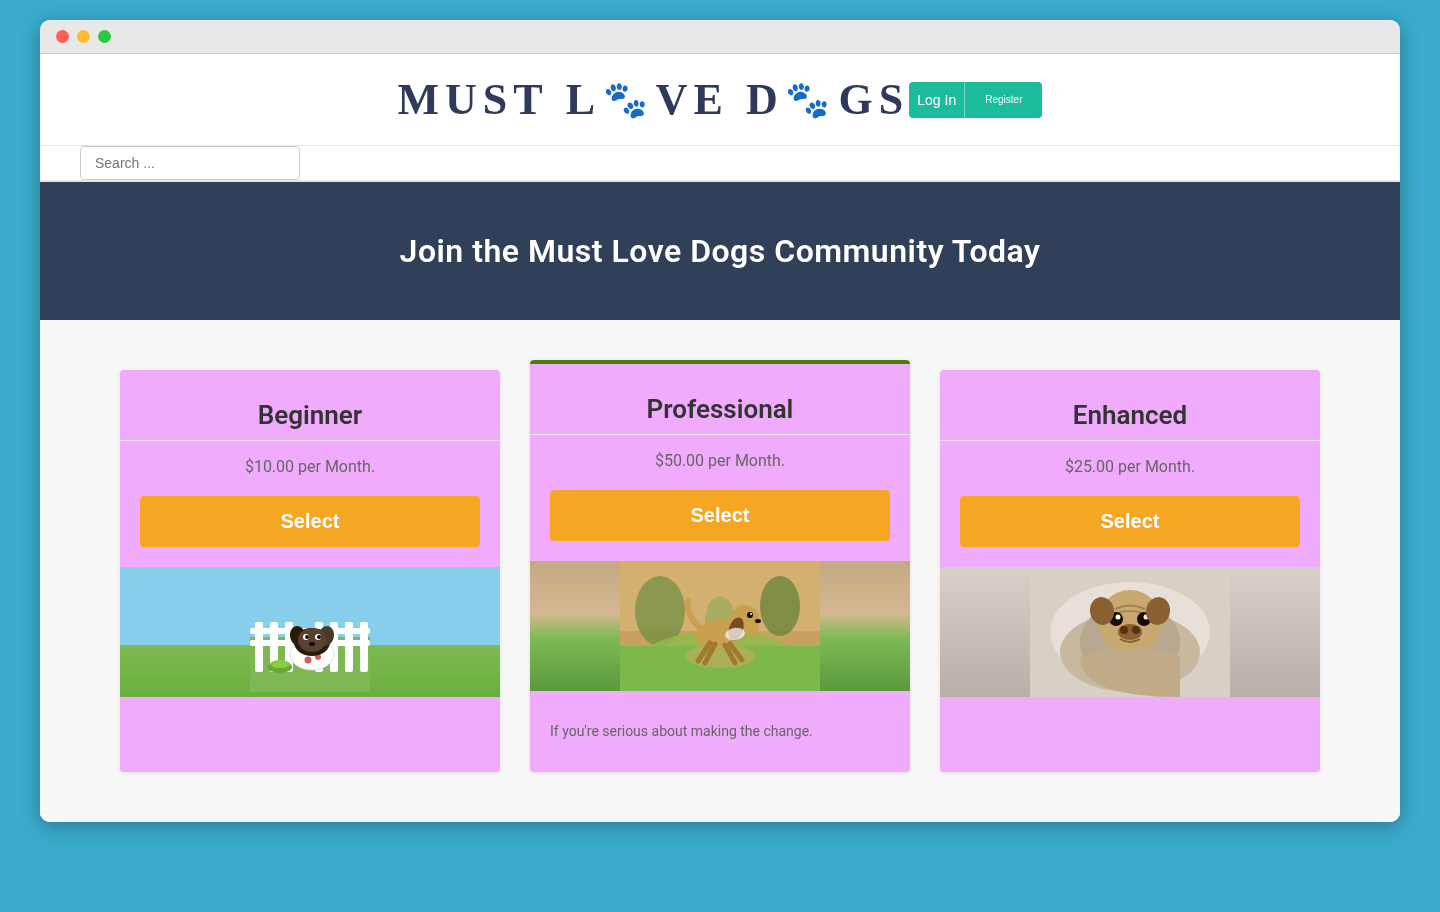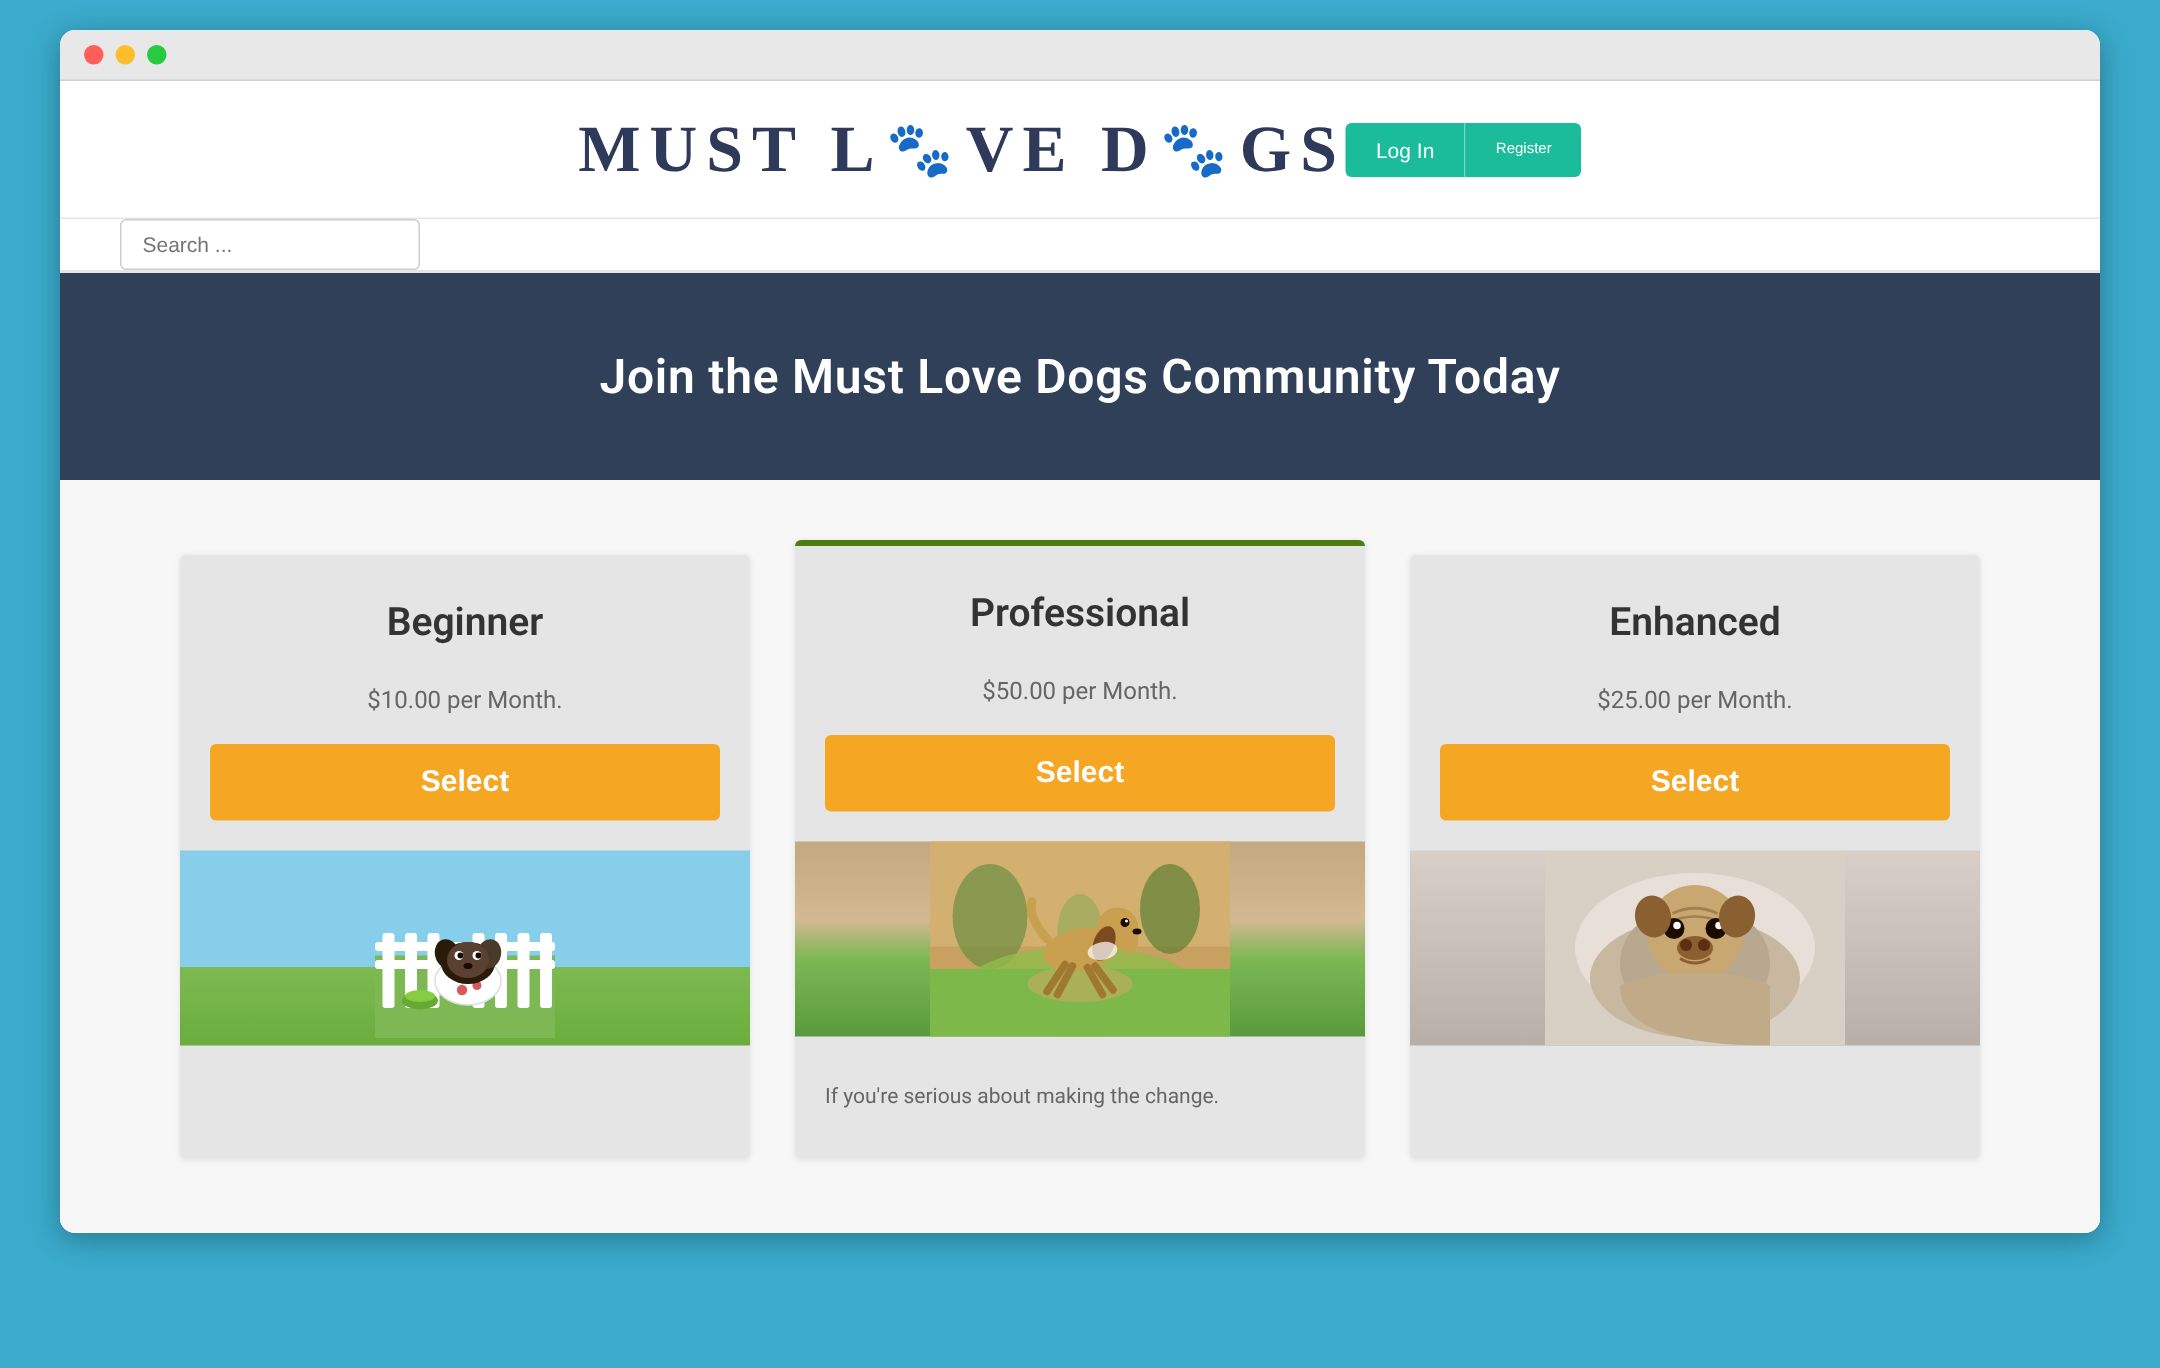--- a/index.html
+++ b/index.html
@@ -57,21 +57,21 @@
 
     .auth-buttons {
       display: flex;
       gap: 0;
     }
 
     .btn-login {
       background: #1abc9c;
       color: #fff;
       border: none;
-      padding: 10px 20px;
+      padding: 10px 8px;
       cursor: pointer;
       font-size: 14px;
       border-radius: 4px 0 0 4px;
     }
 
     .btn-register {
       background: #1abc9c;
       color: #fff;
       border: none;
       padding: 10px 20px;
@@ -108,21 +108,21 @@
     .nav-links li:first-child a {
       border-left: 1px solid #e0e0e0;
     }
 
     .nav-search input {
       border: 1px solid #ccc;
       padding: 8px 14px;
       border-radius: 4px;
       font-size: 14px;
       color: #999;
-      width: 200px;
+      width: 220px;
       outline: none;
     }
 
     
     .hero-banner {
       background: #2f4058;
       padding: 50px 28px;
       text-align: center;
     }
 
@@ -142,21 +142,21 @@
     .plans-grid {
       display: grid;
       grid-template-columns: 1fr 1fr 1fr;
       gap: 30px;
       max-width: 1200px;
       margin: 0 auto;
     }
 
     
     .plan-card {
-      background: #e5e5e5;
+      background: #f0abfc;
       border-radius: 4px;
       overflow: hidden;
       box-shadow: 0 1px 4px rgba(0,0,0,0.1);
     }
 
     .plan-card.featured {
       border-top: 4px solid #4d7c0f;
       margin-top: -10px;
     }
 

